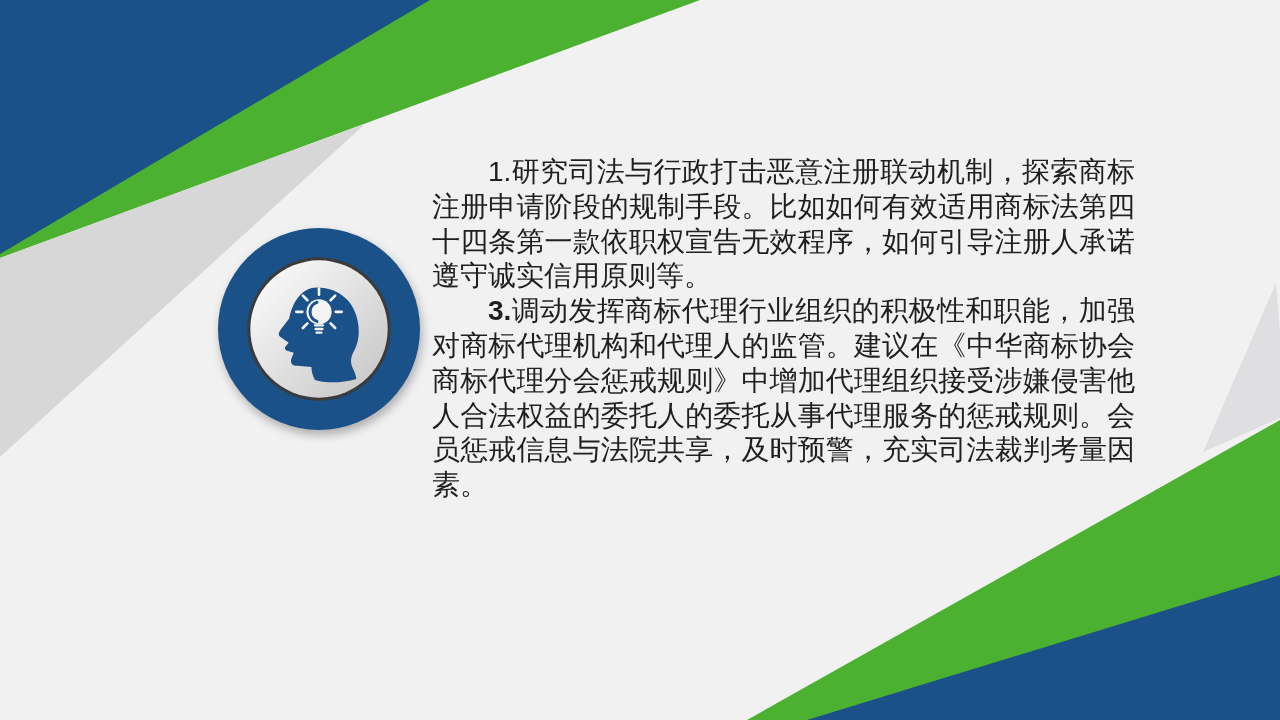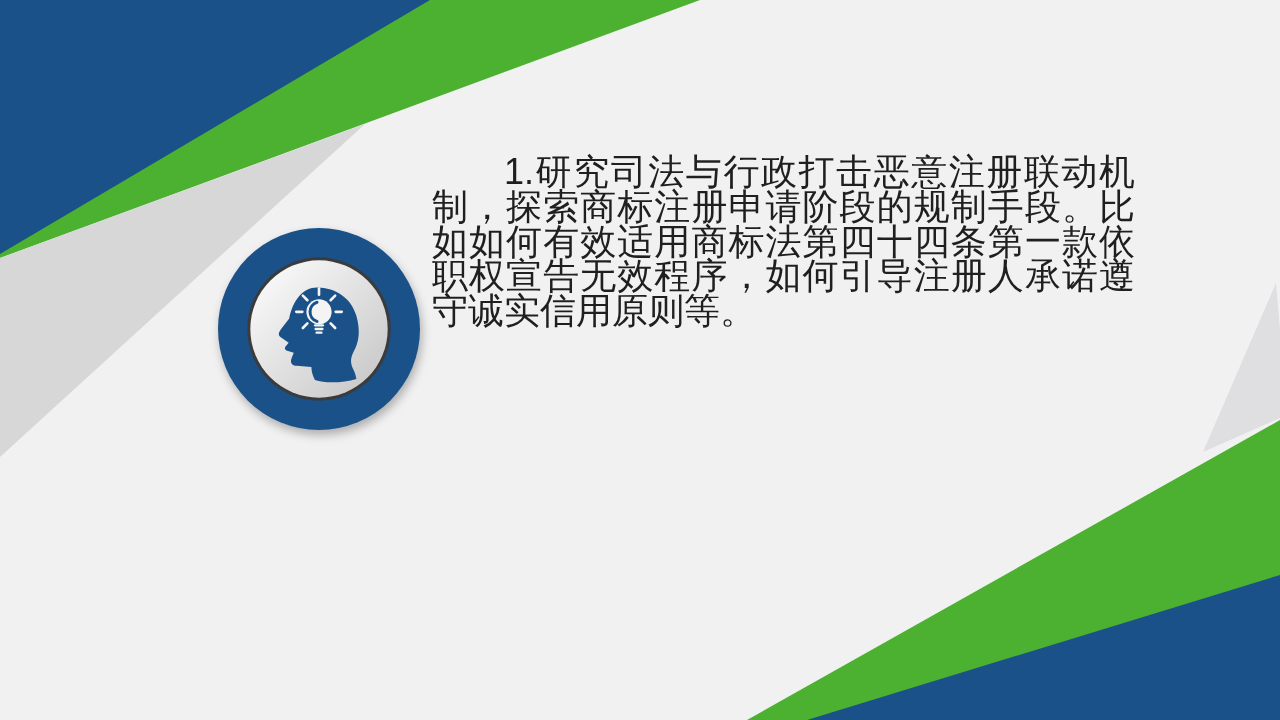--- a/index.html
+++ b/index.html
@@ -22,21 +22,21 @@
   .tri-blue-br{background:var(--blue,#1a5189);
     clip-path:polygon(1280px 575px,1280px 720px,807px 720px);}
 
   .idea-icon{
     position:absolute;left:218px;top:228px;width:202px;height:202px;
   }
   .idea-icon svg{display:block;filter:drop-shadow(2px 5px 5px rgba(0,0,0,.28));}
 
   .text-block{
     position:absolute;left:432px;top:155px;width:703px;
-    font-size:36px;line-height:34.8px;color:var(--text,#1f1f1f);
+    font-size:28px;line-height:34.8px;color:var(--text,#1f1f1f);
     text-align:justify;text-justify:inter-ideograph;word-break:break-all;
   }
   .text-block p{margin:0;text-indent:2em;}
   .para-num[data-bold="true"]{font-weight:700;}
 </style>
 </head>
 <body>
 
 <div class="slide">
 
@@ -92,15 +92,16 @@
           <line x1="88.5" y1="71.5" x2="84" y2="67"></line>
           <line x1="83.5" y1="83" x2="77.5" y2="83"></line>
           <line x1="88.5" y1="94.5" x2="84" y2="99"></line>
         </g>
       </g>
     </svg>
   </div>
 
   <div class="text-block">
     <p><span class="para-num" data-bold="false">1.</span><span>研究司法与行政打击恶意注册联动机制，探索商标注册申请阶段的规制手段。比如如何有效适用商标法第四十四条第一款依职权宣告无效程序，如何引导注册人承诺遵守诚实信用原则等。</span></p>
+    <p><span class="para-num" data-bold="true">3.</span><span>调动发挥商标代理行业组织的积极性和职能，加强对商标代理机构和代理人的监管。建议在《中华商标协会商标代理分会惩戒规则》中增加代理组织接受涉嫌侵害他人合法权益的委托人的委托从事代理服务的惩戒规则。会员惩戒信息与法院共享，及时预警，充实司法裁判考量因素。</span></p>
   </div>
 
 </div>
 
 </body></html>

